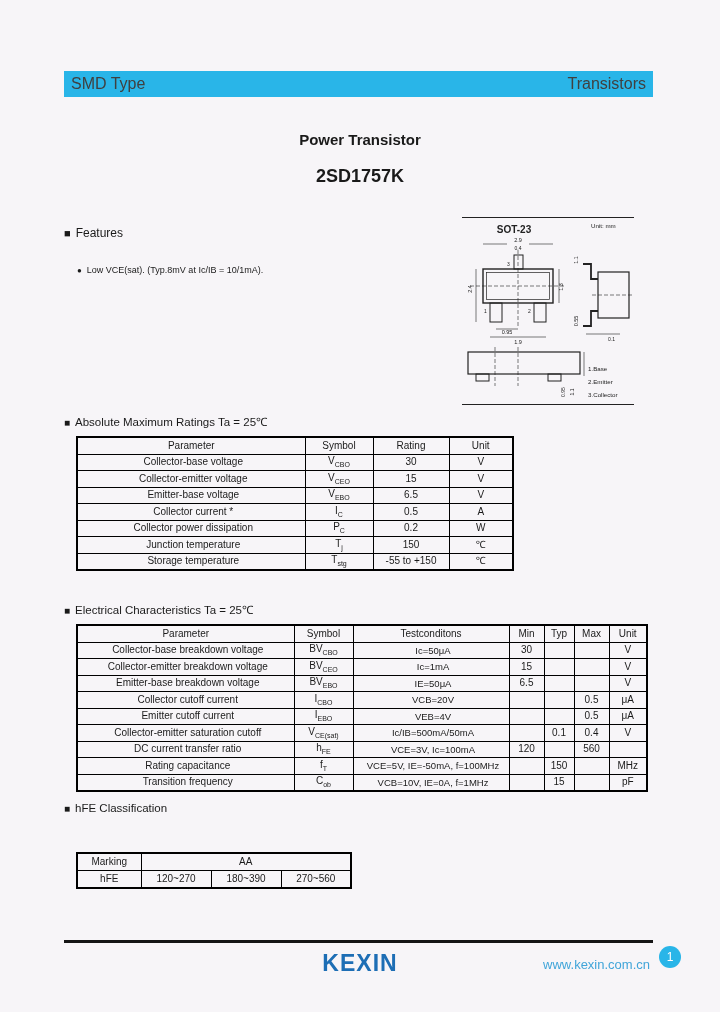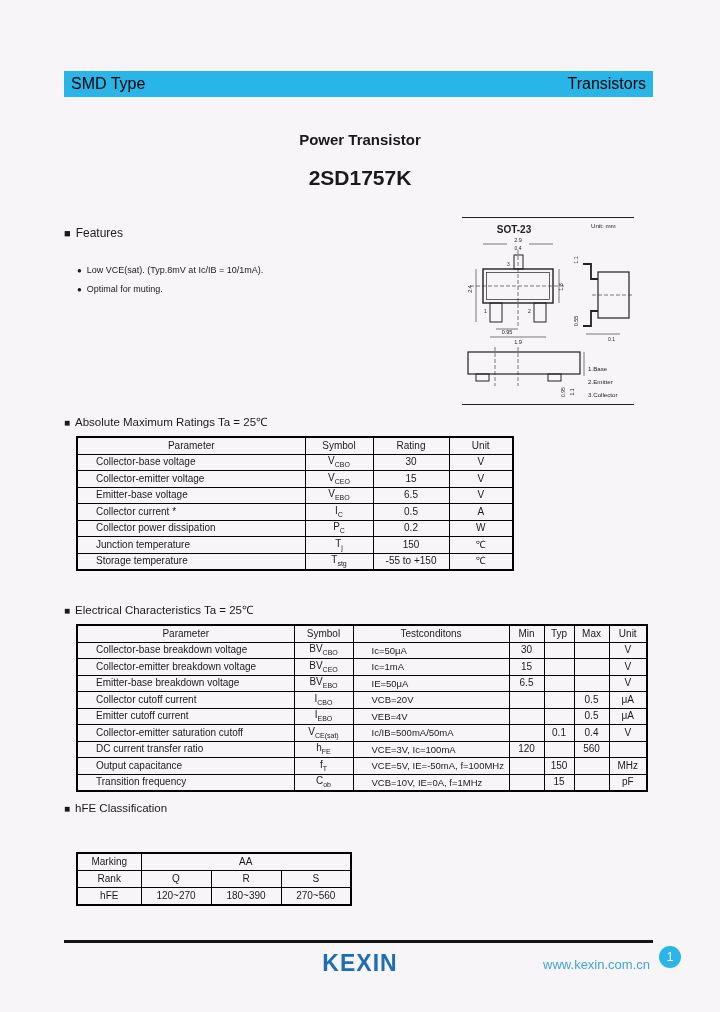--- a/index.html
+++ b/index.html
@@ -5,48 +5,48 @@
   html,body { margin:0; padding:0; background:#e9e9ec; }
   .page {
     position:relative; width:720px; height:1012px; margin:0 auto;
     background:#f7f5f8; color:#1a1a1a;
     font-family:"Liberation Sans", sans-serif;
     overflow:hidden;
   }
   
   .topbar {
     position:absolute; left:64px; top:71px; width:589px; height:26px;
-    background:#29b5e8; color:#000000; font-size:16px;
+    background:#29b5e8; color:#404040; font-size:16px;
     display:flex; justify-content:space-between; align-items:center;
     padding:0 7px; box-sizing:border-box;
   }
   
   .title   { position:absolute; left:0; top:131px; width:720px; text-align:center; font-size:15px; font-weight:bold; }
-  .partnum { position:absolute; left:0; top:166px; width:720px; text-align:center; font-size:21px; font-weight:bold; }
+  .partnum { position:absolute; left:0; top:166px; width:720px; text-align:center; font-size:18px; font-weight:bold; }
   
   .features { position:absolute; left:64px; top:226px; width:380px; }
   .features .hd { font-size:12px; margin-bottom:25px; }
   .features .hd .sq { font-size:11px; margin-right:5px; }
   .feat-item { font-size:9px; margin:0 0 9px 13px; }
   .feat-item .bl { font-size:8px; margin-right:5px; }
   
   .pkg { position:absolute; left:462px; top:216px; width:172px; height:190px; }
   .pkg text { fill:#222; font-family:"Liberation Sans", sans-serif; }
   .t-pkg { font-family:"Liberation Serif", serif; font-weight:bold; font-size:10px; }
   .t6  { font-size:6.2px; }
   .t55 { font-size:5.5px; }
   .t5  { font-size:5px; }
   .mid { text-anchor:middle; }
   
   .sect { position:absolute; left:64px; font-size:11.5px; }
   .sect .sq { font-size:10px; margin-right:5px; }
   
   table { border-collapse:collapse; table-layout:fixed; border:2px solid #000; background:transparent; }
   td,th { border:1px solid #000; font-weight:normal; font-size:10px; padding:0; height:15.5px; line-height:1; overflow:hidden; white-space:nowrap; }
-  .pl   { text-align:left; padding-left:18px; }
+  .pl   { text-align:center; padding-left:4px; }
   .c    { text-align:center; }
   sub   { font-size:7px; }
   .amr  { position:absolute; left:76px; top:436px; width:436px; }
   .amr col.c1{width:228px} .amr col.c2{width:68px} .amr col.c3{width:76px} .amr col.c4{width:64px}
   .ec   { position:absolute; left:76px; top:624px; width:570px; }
   .ec col.c1{width:217px} .ec col.c2{width:59px} .ec col.c3{width:156px}
   .ec col.c4{width:35px}  .ec col.c5{width:30px} .ec col.c6{width:35px} .ec col.c7{width:38px}
   .ec td.cond { font-size:9.5px;margin-left:13px; }
   .hfe  { position:absolute; left:76px; top:852px; width:274px; }
   .hfe col.c1{width:64px} .hfe col.c2{width:70px} .hfe col.c3{width:70px} .hfe col.c4{width:70px}
@@ -71,23 +71,20 @@
 
   <div class="title">Power Transistor</div>
   <div class="partnum">2SD1757K</div>
 
   <div class="features">
     <div class="hd">
       <span class="sq">■</span><span>Features</span>
     </div>
     <div class="feat-item">
       <span class="bl">●</span><span>Low VCE(sat). (Typ.8mV at Ic/IB = 10/1mA).</span>
-    </div>
-    <div class="feat-item">
-      <span class="bl">●</span><span>Optimal for muting.</span>
     </div>
   </div>
 
   <svg class="pkg" viewBox="0 0 172 190">
     <g stroke="#222" stroke-width="1">
       <line x1="0" y1="1.5" x2="172" y2="1.5"></line>
       <line x1="0" y1="188.5" x2="172" y2="188.5"></line>
     </g>
     <text class="t-pkg mid" x="52" y="17">SOT-23</text>
     <text class="t6" x="129" y="12">Unit: mm</text>
@@ -286,21 +283,21 @@
     <tr>
       <td class="pl">DC current transfer ratio</td>
       <td class="c"><span>h</span><sub>FE</sub></td>
       <td class="pl cond">VCE=3V, Ic=100mA</td>
       <td class="c">120</td>
       <td class="c"></td>
       <td class="c">560</td>
       <td class="c"></td>
     </tr>
     <tr>
-      <td class="pl">Output capacitance</td>
+      <td class="pl">Rating capacitance</td>
       <td class="c"><span>f</span><sub>T</sub></td>
       <td class="pl cond">VCE=5V, IE=-50mA, f=100MHz</td>
       <td class="c"></td>
       <td class="c">150</td>
       <td class="c"></td>
       <td class="c">MHz</td>
     </tr>
     <tr>
       <td class="pl">Transition frequency</td>
       <td class="c"><span>C</span><sub>ob</sub></td>
@@ -322,26 +319,20 @@
         <col class="c2">
         <col class="c3">
         <col class="c4">
       </colgroup>
     <tbody>
         <tr>
       <td class="c">Marking</td>
       <td class="c" colspan="3">AA</td>
     </tr>
     <tr>
-      <td class="c">Rank</td>
-      <td class="c">Q</td>
-      <td class="c">R</td>
-      <td class="c">S</td>
-    </tr>
-    <tr>
       <td class="c">hFE</td>
       <td class="c">120~270</td>
       <td class="c">180~390</td>
       <td class="c">270~560</td>
     </tr>
   </tbody>
     </table>
 
   <div class="footline"></div>
   <div class="logo">KEXIN</div>

